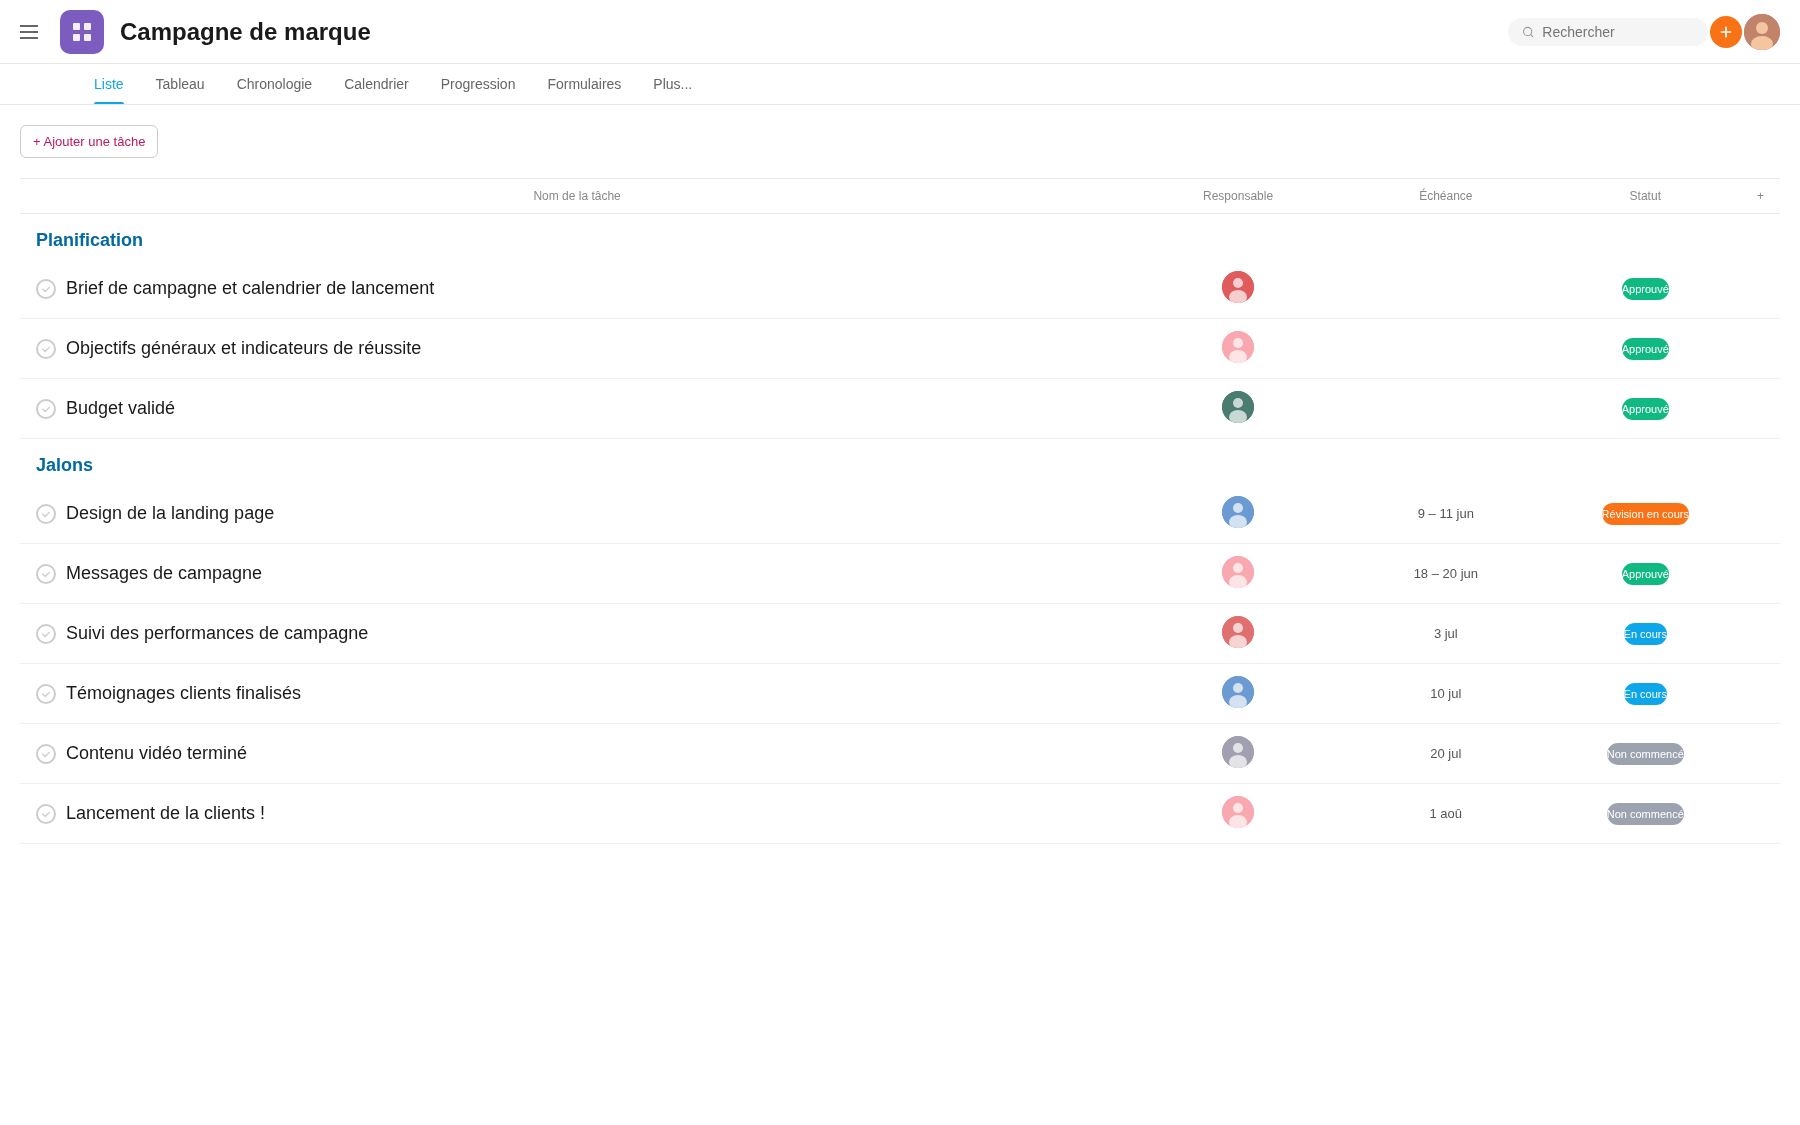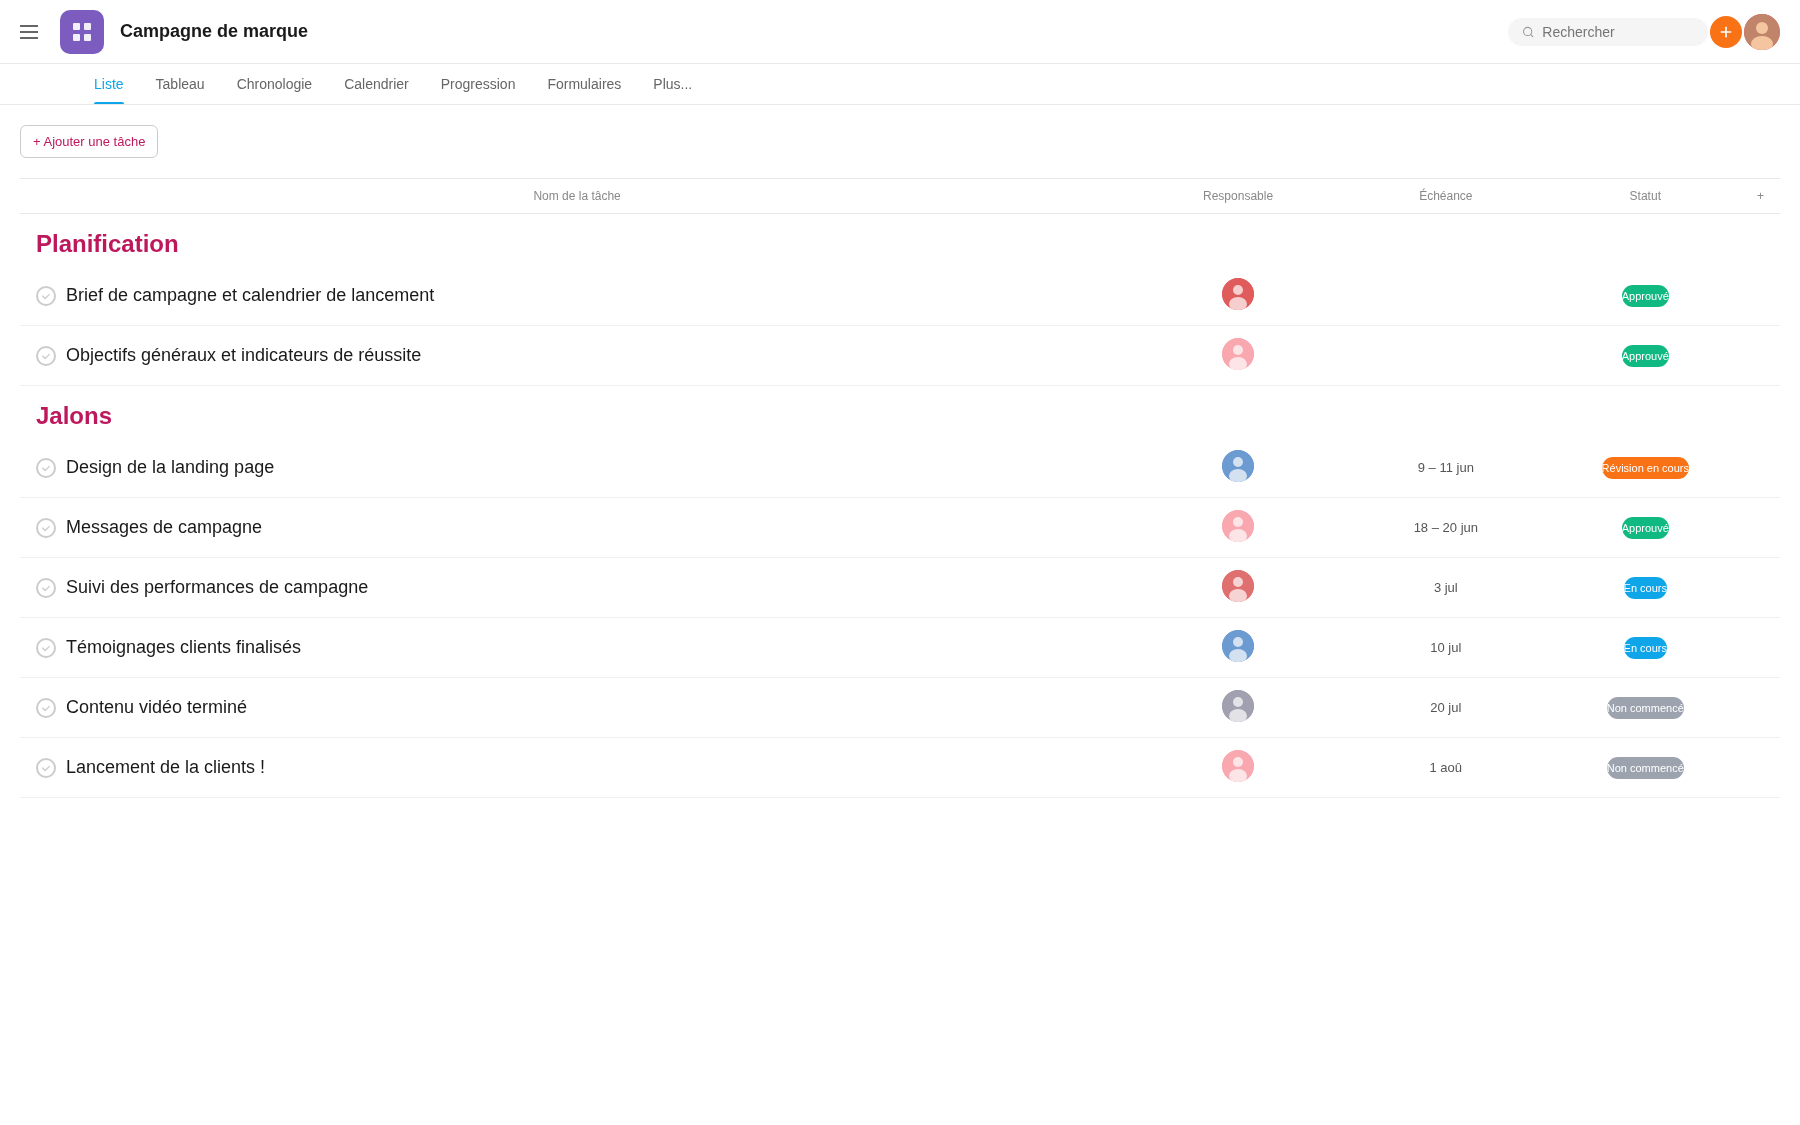--- a/index.html
+++ b/index.html
@@ -15,21 +15,21 @@
       gap: 16px;
     }
     .menu-icon {
       width: 24px; height: 24px; cursor: pointer; display: flex; flex-direction: column; justify-content: center; gap: 4px;
     }
     .menu-icon span { display: block; width: 18px; height: 2px; background: #666; }
     .app-icon {
       width: 44px; height: 44px; background: #7c5cbf; border-radius: 10px; display: flex; align-items: center; justify-content: center;
     }
     .app-icon svg { width: 24px; height: 24px; }
-    .project-title { font-size: 18px; font-weight: 600; color: #1a1a1a; }
+    .project-title { font-size: 24px; font-weight: 600; color: #1a1a1a; }
     .header-right { margin-left: auto; display: flex; align-items: center; gap: 2px; }
     .search-box {
       display: flex; align-items: center; background: #f5f5f5; border-radius: 20px; padding: 6px 14px; gap: 8px; width: 200px;
     }
     .search-box input { background: none; border: none; outline: none; font-size: 14px; color: #555; width: 100%; }
     .add-btn {
       width: 32px; height: 32px; background: #f97316; border-radius: 50%; display: flex; align-items: center; justify-content: center; cursor: pointer; border: none;
     }
     .add-btn svg { width: 16px; height: 16px; }
     .avatar-main {
@@ -58,21 +58,21 @@
     .task-table { width: 100%; margin-top: 20px; border-collapse: collapse; }
     .task-table thead tr { border-bottom: 1px solid #e8e8e8; border-top: 1px solid #e8e8e8; }
     .task-table th { padding: 10px 16px; text-align: center; font-size: 12px; font-weight: 500; color: #888; background: #fff; }
     .task-table th.col-name { width: 65%; }
     .task-table th.col-responsible { width: 12%; text-align: center; }
     .task-table th.col-due { width: 12%; text-align: center; }
     .task-table th.col-status { width: 12%; text-align: center; }
     .task-table th.col-plus { width: 3%; text-align: center; }
 
     .section-row td { padding: 16px 16px 8px; }
-    .section-title { font-size: 24px; font-weight: 600; color: #be185d; }
+    .section-title { font-size: 18px; font-weight: 600; color: #0369a1; }
 
     .task-row { border-bottom: 1px solid #f0f0f0; }
     .task-row td { padding: 12px 16px; vertical-align: middle; }
     .task-name-cell { display: flex; align-items: center; gap: 10px; }
     .check-icon { width: 20px; height: 20px; border-radius: 50%; border: 2px solid #ccc; display: flex; align-items: center; justify-content: center; flex-shrink: 0; }
     .check-icon svg { width: 10px; height: 10px; }
     .task-name { font-size: 18px; color: #1a1a1a; }
     .responsible-cell { text-align: center; }
     .due-cell { text-align: center; font-size: 13px; color: #555; white-space: nowrap; }
     .status-cell { text-align: center; }
@@ -206,20 +206,46 @@
       <ellipse cx="16" cy="26" rx="9" ry="7" fill="rgba(255,255,255,0.7)"></ellipse>
     </svg>
   </div>
       </td>
       <td class="due-cell"></td>
       <td class="status-cell">
         <span class="badge badge-approved">Approuvé</span>
       </td>
       <td></td>
     </tr>
+        <tr class="task-row">
+      <td>
+        <div class="task-name-cell">
+          <div class="check-icon">
+            <svg viewBox="0 0 12 12" fill="none">
+              <path d="M2 6l3 3 5-5" stroke="#ccc" stroke-width="1.5" stroke-linecap="round" stroke-linejoin="round"></path>
+            </svg>
+          </div>
+          <span class="task-name">Budget validé</span>
+        </div>
+      </td>
+      <td class="responsible-cell">
+        <div class="avatar" style="background:#4a7c6f">
+    <svg width="32" height="32" viewBox="0 0 32 32">
+      <circle cx="16" cy="16" r="16" fill="#4a7c6f"></circle>
+      <circle cx="16" cy="12" r="5" fill="rgba(255,255,255,0.7)"></circle>
+      <ellipse cx="16" cy="26" rx="9" ry="7" fill="rgba(255,255,255,0.7)"></ellipse>
+    </svg>
+  </div>
+      </td>
+      <td class="due-cell"></td>
+      <td class="status-cell">
+        <span class="badge badge-approved">Approuvé</span>
+      </td>
+      <td></td>
+    </tr>
         <tr class="section-row">
           <td colspan="5"><span class="section-title">Jalons</span></td>
         </tr>
         <tr class="task-row">
       <td>
         <div class="task-name-cell">
           <div class="check-icon">
             <svg viewBox="0 0 12 12" fill="none">
               <path d="M2 6l3 3 5-5" stroke="#ccc" stroke-width="1.5" stroke-linecap="round" stroke-linejoin="round"></path>
             </svg>

